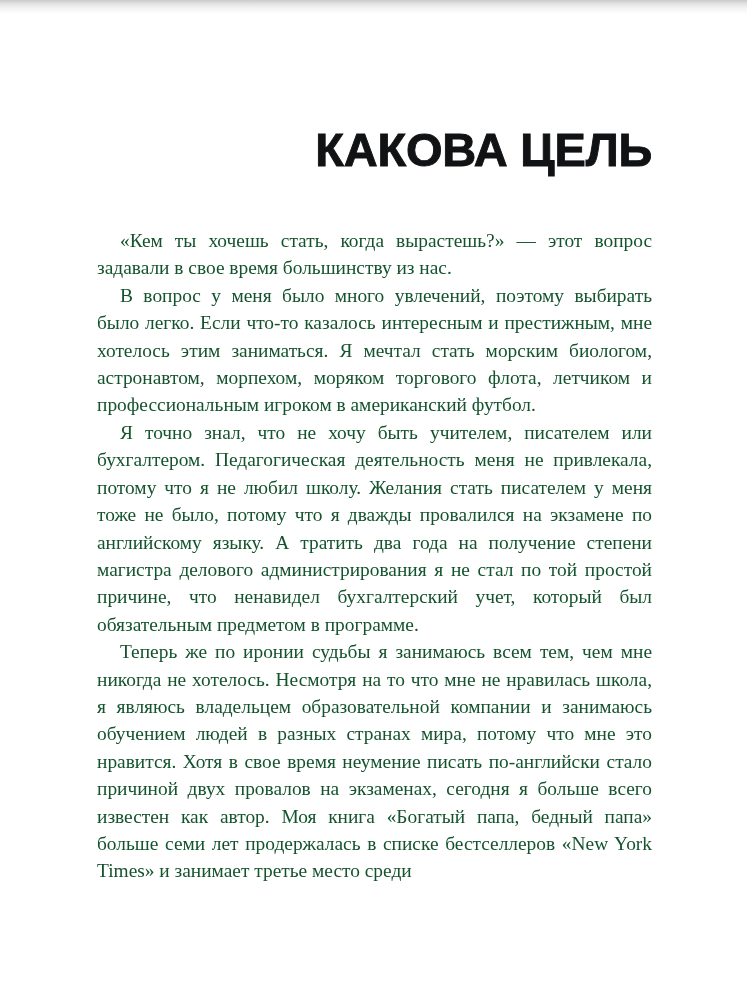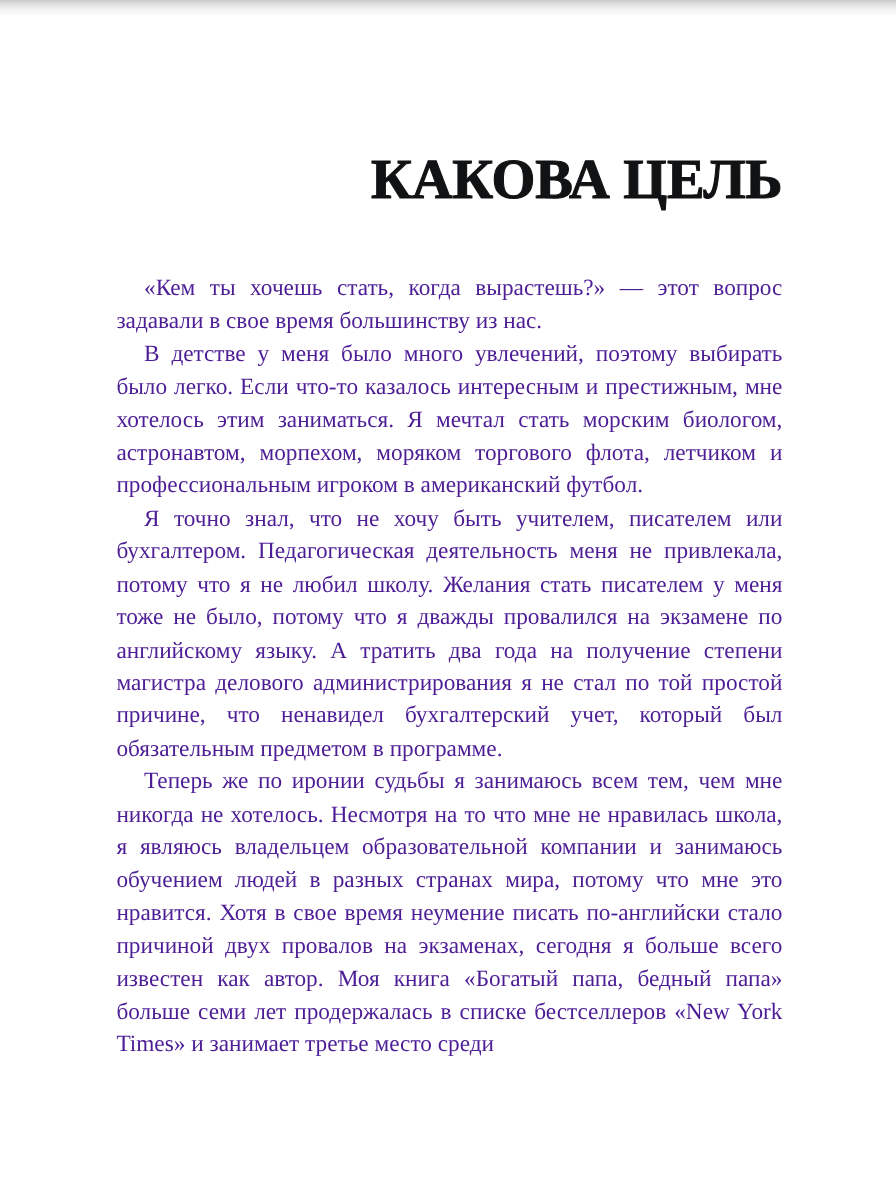--- a/index.html
+++ b/index.html
@@ -55,21 +55,21 @@
   .kicker {
     font-family: "Liberation Serif", "DejaVu Serif", serif;
     font-size: 25px;
     font-weight: 400;
     line-height: 1.05;
     color: #17191c;
     letter-spacing: 0.3px;
     margin: 0;
   }
   .chapter-title {
-    font-family: Liberation Serif, serif;
+    font-family: Liberation Sans, sans-serif;
     font-weight: 700;
     font-size: 47px;
     line-height: 0.98;
     letter-spacing: -0.2px;
     color: #111214;
     margin: 9px 0 0 0;
     text-transform: uppercase;
     -webkit-text-stroke: 0.9px #111214;
   }
   .chapter-title .tl {
@@ -83,21 +83,21 @@
   
   .body-copy {
     margin-top: 54px;
   }
   .body-copy p {
     margin: 0;
     text-indent: 23px;
     text-align: justify;
     font-size: 19.4px;
     line-height: 27.4px;
-    color: #4c1d95;
+    color: #14532d;
     hyphens: manual;
     -webkit-hyphens: manual;
   }
   
   .body-copy p.clipped {
     text-align: justify;
   }
 </style>
 </head>
 <body>
@@ -109,19 +109,19 @@
   <div class="content">
 
     <div class="chapter-head">
       <h1 class="chapter-title">
         <span class="tl">КАКОВА ЦЕЛЬ</span>
       </h1>
     </div>
 
     <div class="body-copy">
       <p>«Кем ты хочешь стать, когда вырастешь?» — этот вопрос задавали в свое время большинству из нас.</p>
-      <p>В детстве у меня было много увлечений, поэтому выбирать было легко. Если что-то казалось интересным и престижным, мне хотелось этим заниматься. Я мечтал стать морским биологом, астронавтом, морпехом, моряком торгового флота, летчиком и профессиональным игроком в американский футбол.</p>
+      <p>В вопрос у меня было много увлечений, поэтому выбирать было легко. Если что-то казалось интересным и престижным, мне хотелось этим заниматься. Я мечтал стать морским биологом, астронавтом, морпехом, моряком торгового флота, летчиком и профессиональным игроком в американский футбол.</p>
       <p>Я точно знал, что не хочу быть учителем, писателем или бухгалтером. Педагогическая деятельность меня не привлекала, потому что я не любил школу. Желания стать писателем у меня тоже не было, потому что я дважды провалился на экзамене по английскому языку. А тратить два года на получение степени магистра делового администрирования я не стал по той простой причине, что ненавидел бухгалтерский учет, который был обязательным предметом в программе.</p>
       <p class="clipped">Теперь же по иронии судьбы я занимаюсь всем тем, чем мне никогда не хотелось. Несмотря на то что мне не нравилась школа, я являюсь владельцем образовательной компании и занимаюсь обучением людей в разных странах мира, потому что мне это нравится. Хотя в свое время неумение писать по-английски стало причиной двух провалов на экзаменах, сегодня я больше всего известен как автор. Моя книга «Богатый папа, бедный папа» больше семи лет продержалась в списке бестселлеров «New York Times» и занимает третье место среди</p>
     </div>
 
   </div>
 </div>
 
 </body></html>

